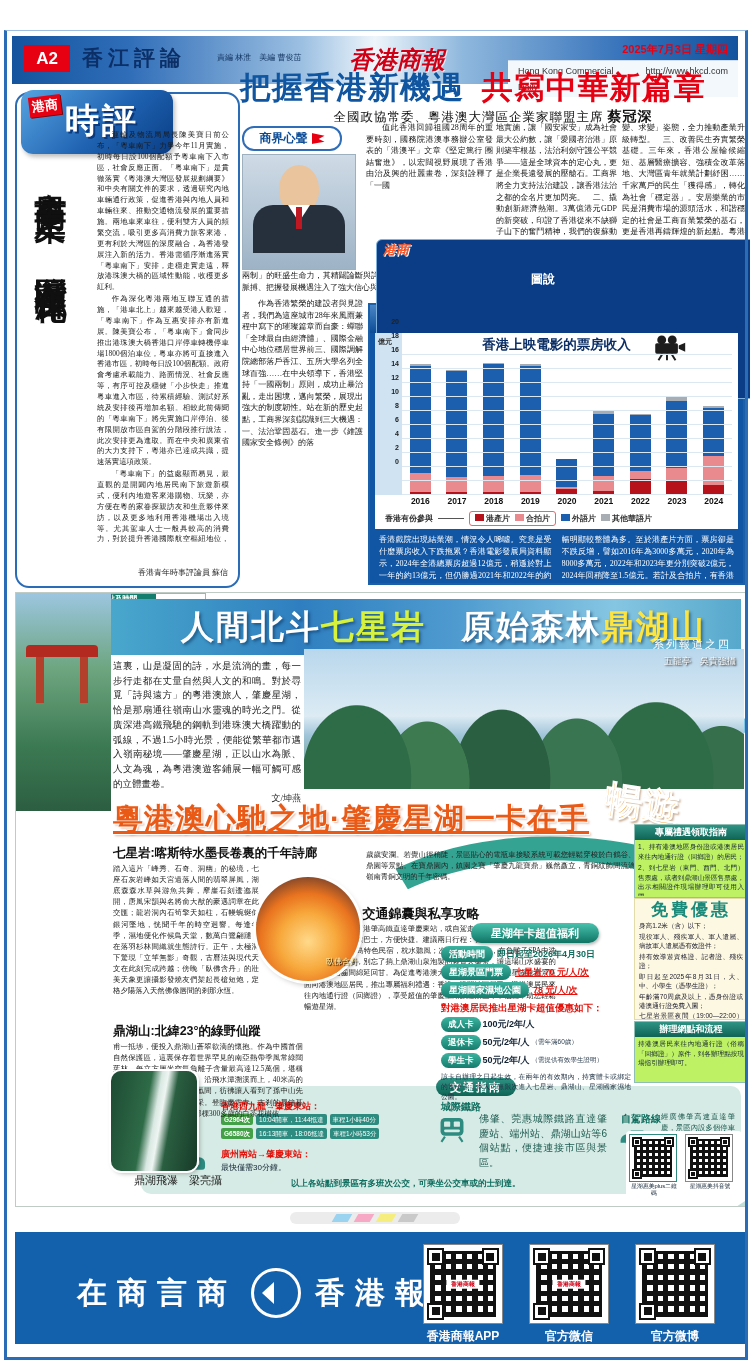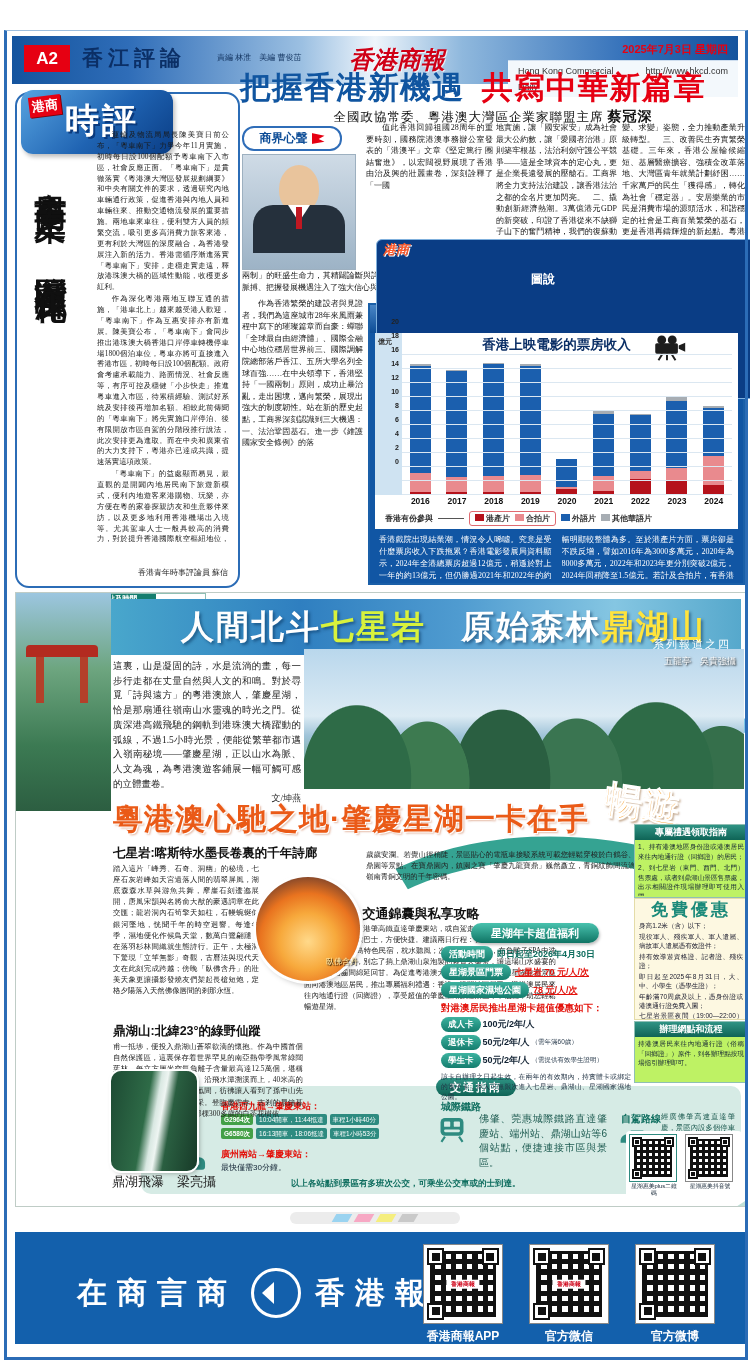--- a/index.html
+++ b/index.html
@@ -118,42 +118,42 @@
       radial-gradient(75px 105px at 62% 95%,#3a7551 0%,#3a7551 60%,transparent 61%),
       radial-gradient(95px 125px at 80% 92%,#2e6b47 0%,#2e6b47 60%,transparent 61%),
       radial-gradient(70px 95px at 95% 96%,#356f4b 0%,#356f4b 60%,transparent 61%),
       linear-gradient(#b9d7ec 0%,#dcebf4 48%,#9fc3d8 62%,#7fb0a9 78%,#4d7f78 100%);}
   .mp-caption{position:absolute;right:8px;top:6px;color:#fff;font-size:9px;text-shadow:1px 1px 2px #000;}
   .intro{position:absolute;left:97px;top:66px;width:188px;height:146px;font-size:9.5px;line-height:1.55;
      text-align:justify;color:#222;overflow:hidden;}
   .intro-byline{text-align:right;font-size:9px;}
   .hl-orange{position:absolute;left:97px;top:206px;width:530px;white-space:nowrap;
      font:900 30px "Liberation Sans",sans-serif;color:#ea5a17;letter-spacing:1px;
-     text-shadow:1px 1px 0 #fff,2px 2px 2px rgba(180,60,0,.35);}
+     text-shadow:1px 1px 0 #fff,2px 2px 2px rgba(180,60,0,.35);text-decoration:underline;}
   .zh1{position:absolute;left:588px;top:186px;font:900 38px "Liberation Sans",sans-serif;color:#f59a23;
      transform:rotate(8deg);-webkit-text-stroke:1px #fff;text-shadow:2px 2px 2px rgba(120,60,0,.4);}
   .zh2{position:absolute;left:632px;top:238px;font:900 46px "Liberation Sans",sans-serif;color:#e8483b;
      transform:rotate(6deg);-webkit-text-stroke:1px #fff;text-shadow:2px 2px 2px rgba(120,0,0,.35);}
   .sec-title{position:absolute;font:900 12.5px "Liberation Sans",sans-serif;color:#111;}
   .t1{left:97px;top:252px;width:280px;}
   .t2{left:300px;top:312px;width:210px;text-align:center;font-size:13px;}
   .t3{left:97px;top:430px;width:210px;}
   .sec-body{position:absolute;font-size:7.4px;line-height:1.5;text-align:justify;color:#222;overflow:hidden;}
   .b1{left:97px;top:270px;width:146px;height:156px;}
   .b1r{left:350px;top:256px;width:277px;height:54px;}
   .b2{left:288px;top:330px;width:252px;height:96px;}
   .b3{left:97px;top:448px;width:190px;height:120px;z-index:6;}
   .circle-photo{position:absolute;left:240px;top:284px;width:104px;height:104px;border-radius:50%;z-index:5;
      background:radial-gradient(circle at 50% 62%,#ffd98a 0%,#f7a93c 34%,#e9731f 58%,#8a4a2a 78%,#54382e 100%);
      box-shadow:0 0 0 3px #fff,2px 3px 6px rgba(0,0,0,.3);}
   .circle-cap{position:absolute;right:2px;bottom:14px;color:#ffe9a8;font-size:8px;text-shadow:1px 1px 1px #000;}
   .waterfall{position:absolute;left:95px;top:478px;width:86px;height:100px;border-radius:10px;z-index:7;overflow:hidden;
      background:linear-gradient(100deg,#1d4a33 0%,#2e6b47 40%,#d9e8e2 50%,#eef5f2 56%,#2a5f41 66%,#173a28 100%);
      box-shadow:0 0 0 2px #fff,2px 2px 5px rgba(0,0,0,.35);}
-  .wf-cap{position:absolute;left:96px;top:580px;width:110px;font-size:13px;color:#222;z-index:7;}
+  .wf-cap{position:absolute;left:96px;top:580px;width:110px;font-size:11px;color:#222;z-index:7;text-align:right;}
 
   .pill{display:inline-block;border-radius:10px;color:#fff;font:700 9px/16px "Liberation Sans",sans-serif;
      padding:0 8px;background:linear-gradient(#3db3a0,#157d6e);}
   .promo{position:absolute;left:425px;top:330px;width:190px;z-index:4;font-family:"Liberation Sans",sans-serif;}
   .promo-title{display:block;width:128px;margin:0 0 3px 30px;text-align:center;border-radius:12px;
      background:linear-gradient(#49c2ae,#0f7464);color:#fff;font:900 11px/20px "Liberation Sans",sans-serif;
      box-shadow:1px 2px 3px rgba(0,0,0,.25);}
   .promo-row{display:flex;align-items:center;gap:4px;margin:2px 0;}
   .promo-val{color:#0f6e5f;font:700 9px "Liberation Sans",sans-serif;}
   .promo-val em{font-style:normal;color:#e3120b;text-decoration:underline;}

